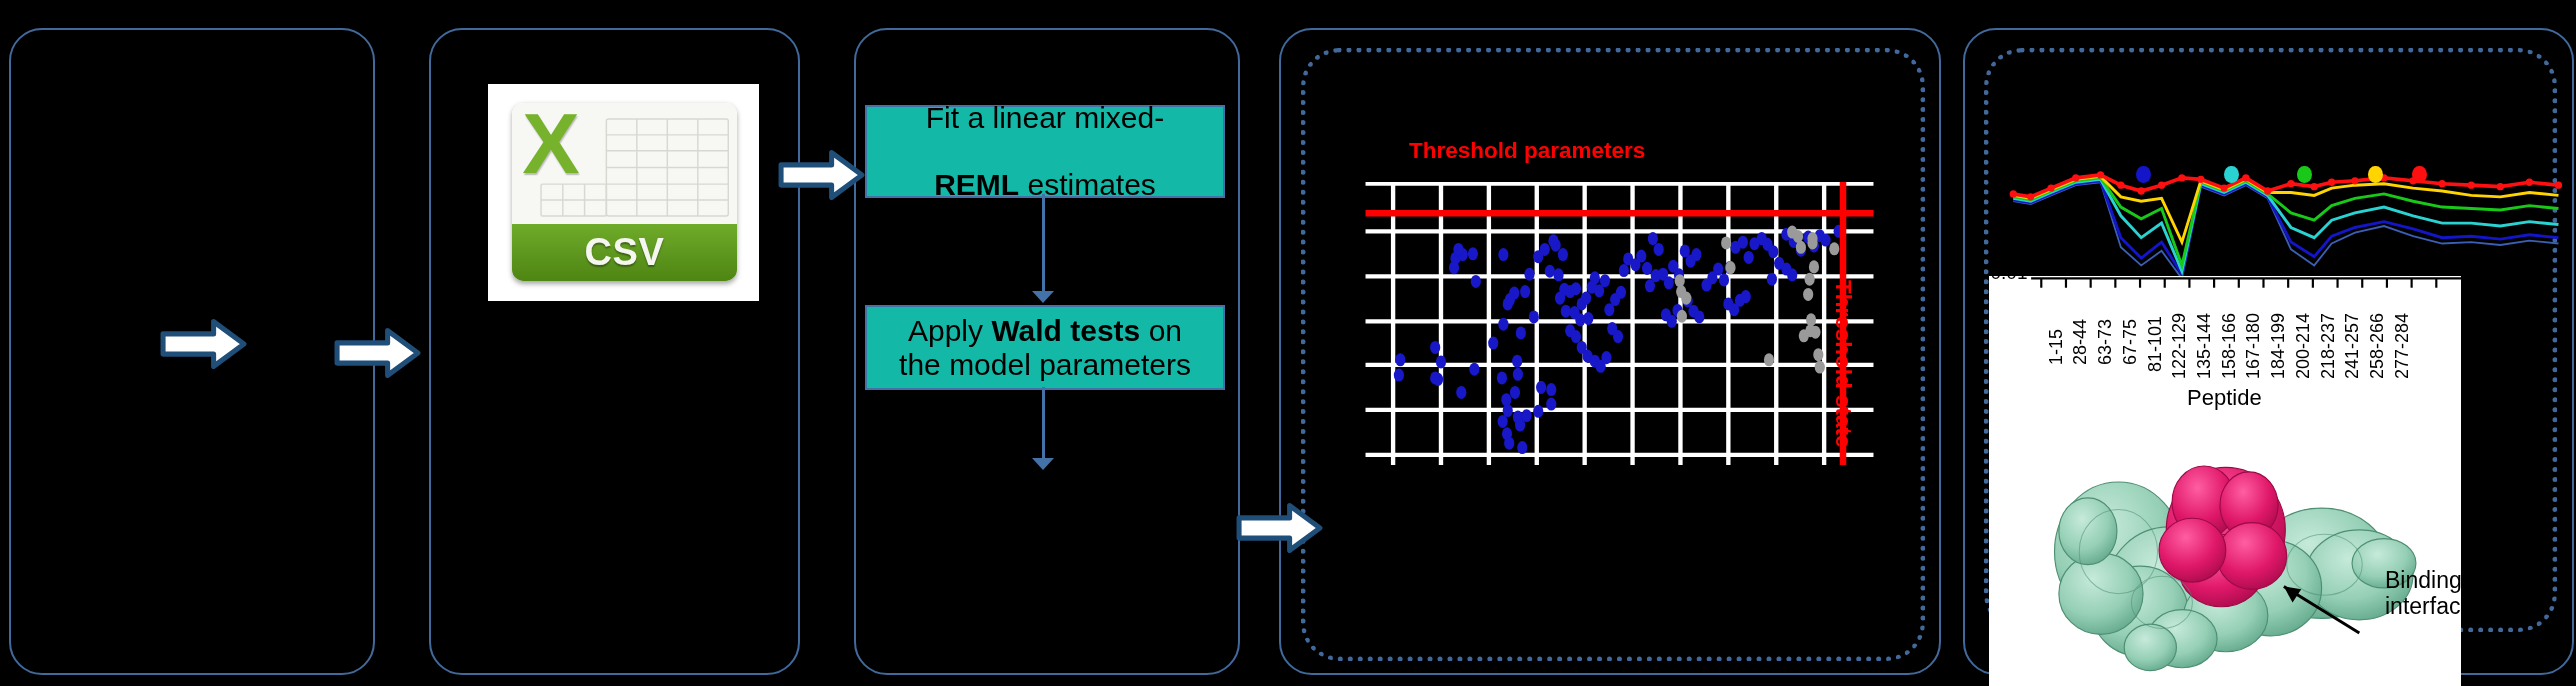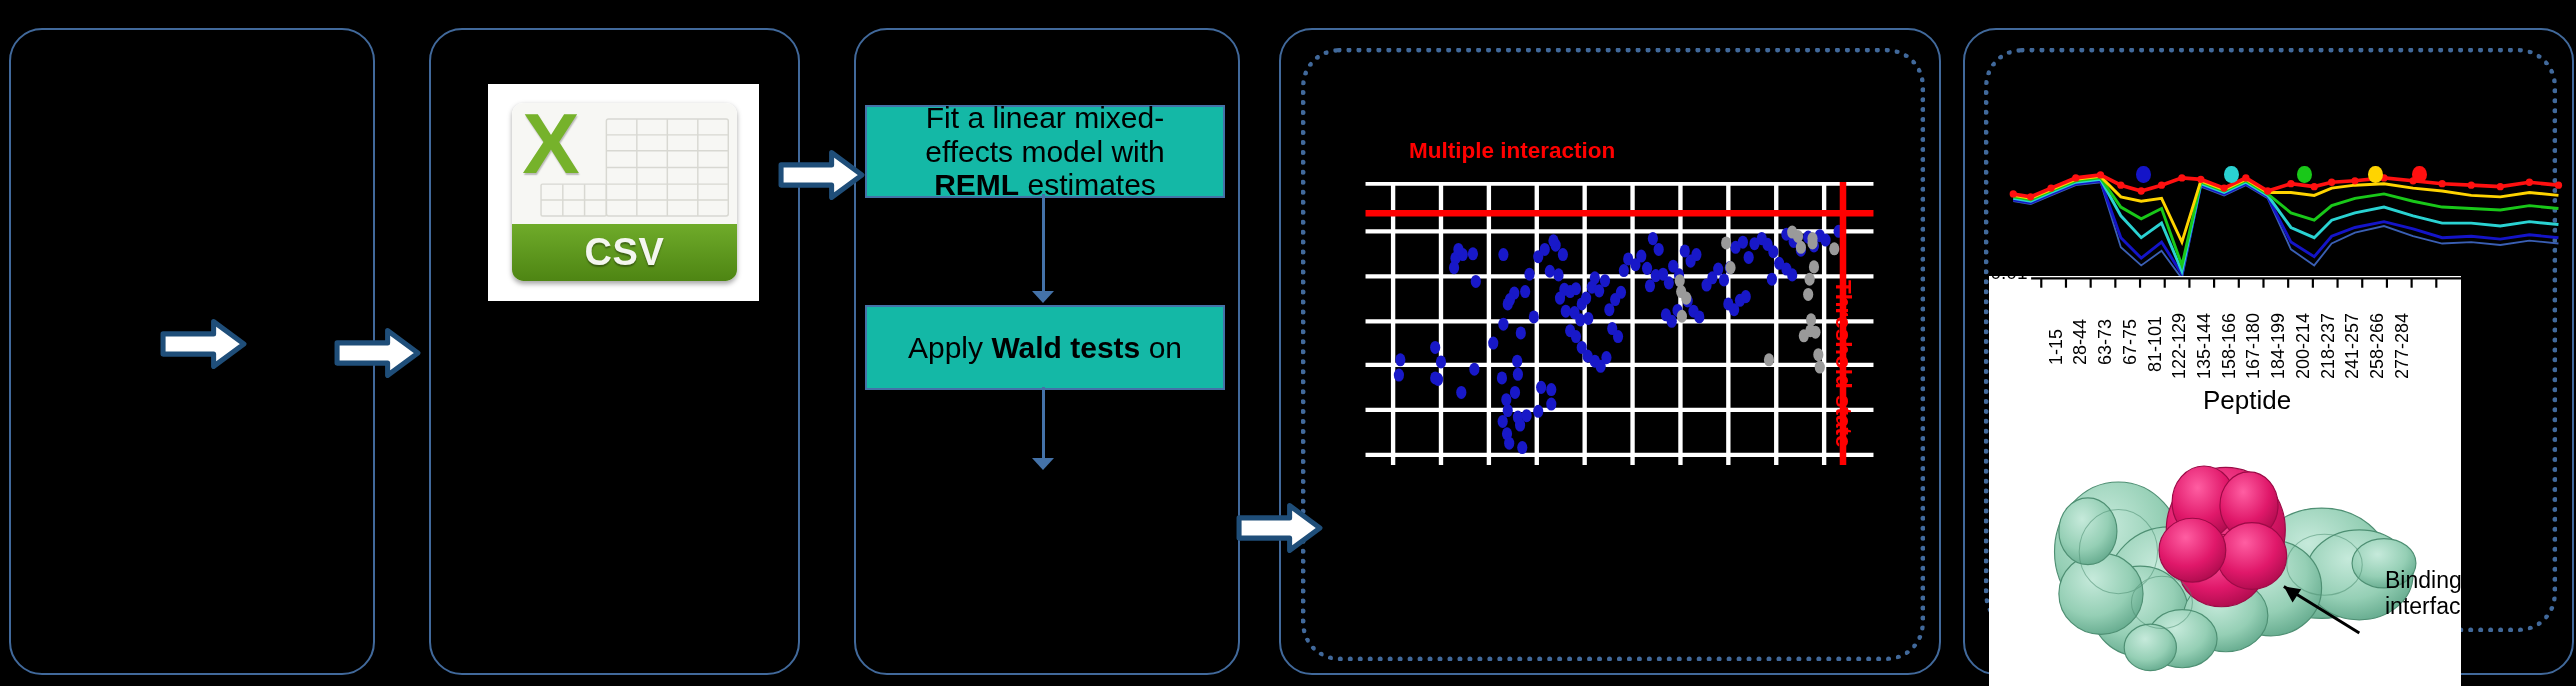--- a/index.html
+++ b/index.html
@@ -120,31 +120,32 @@
     </div>
     <div class="csvx" style="left:10.2px;top:-2.9px;font-size:86px;">X</div>
     <div class="csvband">
       <span style="font-size:38px;">CSV</span>
     </div>
   </div>
 
   <div class="pbox" style="left:865px;top:105px;width:356px;height:89px;font-size:30px;">
     <div class="t">
       <span>Fit a linear mixed-</span><br>
-      <span>effects model with</span><br>
+      <br>
       <b>REML</b><span> estimates</span>
     </div>
   </div>
 
   <div class="vconn" style="left:1042px;top:194px;height:98px;"></div>
   <div class="vhead" style="left:1032px;top:291px;"></div>
 
   <div class="pbox" style="left:865px;top:305px;width:356px;height:81px;font-size:30px;">
     <div class="t">
       <span>Apply </span><b>Wald tests</b><span> on</span><br>
+      <span>the model parameters</span>
     </div>
   </div>
 
   <div class="vconn" style="left:1042px;top:387px;height:73px;"></div>
   <div class="vhead" style="left:1032px;top:458px;"></div>
 
 
   <div class="plotwrap" style="left:1365px;top:182px;width:509px;height:283px;">
     <svg class="gridsvg" width="509" height="283" viewBox="0 0 700 390">
 
@@ -318,21 +319,21 @@
           <ellipse cx="556" cy="245" rx="7" ry="9"></ellipse>
         <ellipse cx="442" cy="160" rx="7" ry="9"></ellipse>
           <ellipse cx="646" cy="92" rx="7" ry="9"></ellipse>
       </g>
 
       <line x1="0" y1="43" x2="700" y2="43" stroke="#ff0000" stroke-width="9"></line>
       <line x1="658" y1="0" x2="658" y2="390" stroke="#ff0000" stroke-width="9"></line>
     </svg>
   </div>
 
-  <div class="plotttl" style="left:1409px;top:138px;font-size:22.5px;">Multiple interaction</div>
+  <div class="plotttl" style="left:1409px;top:138px;font-size:22.5px;">Threshold parameters</div>
 
   <div class="plotttl rot" style="left:1856px;top:280px;font-size:22.5px;">Threshold state</div>
 
   <svg style="position:absolute;left:2006px;top:156px;width:567px;height:124px;" width="567" height="124" viewBox="0 0 780 170" preserveAspectRatio="none">
 
     <polyline fill="none" stroke="#3a5fb4" stroke-width="2.5" points="10,62 34,66 62,54 96,40 130,36 158,125 186,150 214,130 242,168 268,42 300,54 330,40 360,58 392,128 424,150 448,120 480,105 520,96 560,110 600,120 640,118 680,122 720,116 760,120"></polyline>
 
     <polyline fill="none" stroke="#1414c8" stroke-width="4" points="10,60 34,64 62,52 96,38 130,34 158,112 186,140 214,118 242,162 268,40 300,52 330,38 360,56 392,118 424,138 448,110 480,98 520,90 560,100 600,112 640,110 680,114 720,108 760,112"></polyline>
 
     <polyline fill="none" stroke="#2ad2d2" stroke-width="4" points="10,58 34,62 62,50 96,36 130,32 158,82 186,112 214,92 242,158 268,38 300,50 330,36 360,54 392,98 424,112 448,88 480,78 520,70 560,82 600,92 640,92 680,96 720,90 760,94"></polyline>
@@ -412,21 +413,21 @@
     <div class="ticklbl" style="left:205px;top:103px;font-size:18px;">135-144</div>
     <div class="ticklbl" style="left:230px;top:103px;font-size:18px;">158-166</div>
     <div class="ticklbl" style="left:254px;top:103px;font-size:18px;">167-180</div>
     <div class="ticklbl" style="left:279px;top:103px;font-size:18px;">184-199</div>
     <div class="ticklbl" style="left:304px;top:103px;font-size:18px;">200-214</div>
     <div class="ticklbl" style="left:329px;top:103px;font-size:18px;">218-237</div>
     <div class="ticklbl" style="left:353px;top:103px;font-size:18px;">241-257</div>
     <div class="ticklbl" style="left:378px;top:103px;font-size:18px;">258-266</div>
     <div class="ticklbl" style="left:403px;top:103px;font-size:18px;">277-284</div>
 
-    <div class="axlbl" style="left:214px;top:109px;font-size:26px;">Peptide</div>
+    <div class="axlbl" style="left:198px;top:109px;font-size:22px;">Peptide</div>
 
     <svg style="position:absolute;left:42px;top:145px;width:407px;height:254px;" width="407" height="254" viewBox="0 0 560 350">
       <defs>
         <radialGradient id="gG" cx="40%" cy="32%" r="75%">
           <stop offset="0%" stop-color="#c6eadb"></stop>
             <stop offset="60%" stop-color="#95cfb5"></stop>
           <stop offset="100%" stop-color="#5fa689"></stop>
         </radialGradient>
         <radialGradient id="gP" cx="40%" cy="30%" r="75%">
           <stop offset="0%" stop-color="#ff5ea2"></stop>

